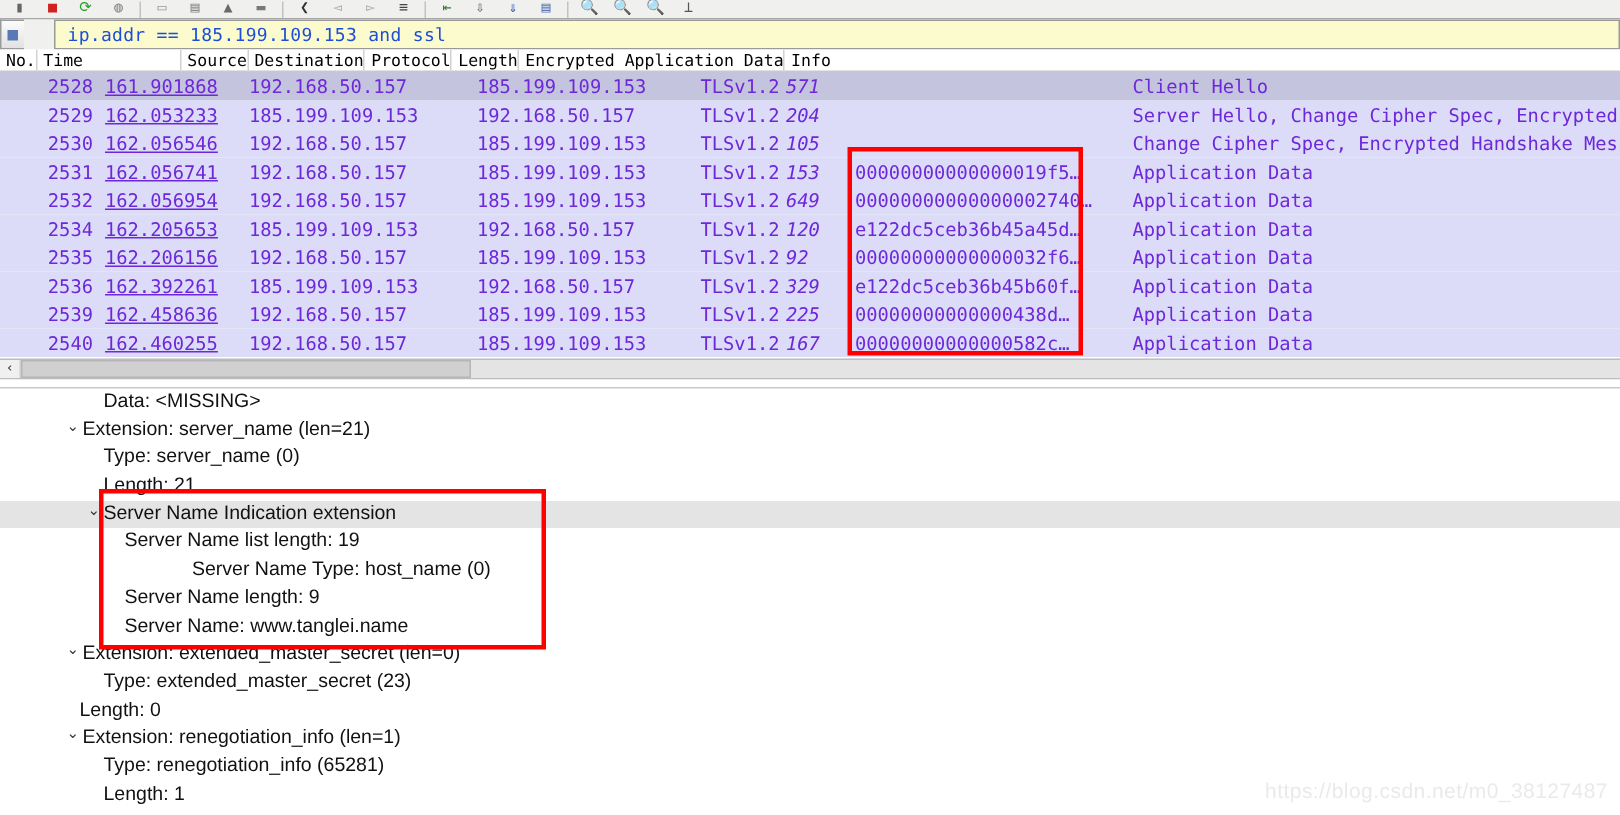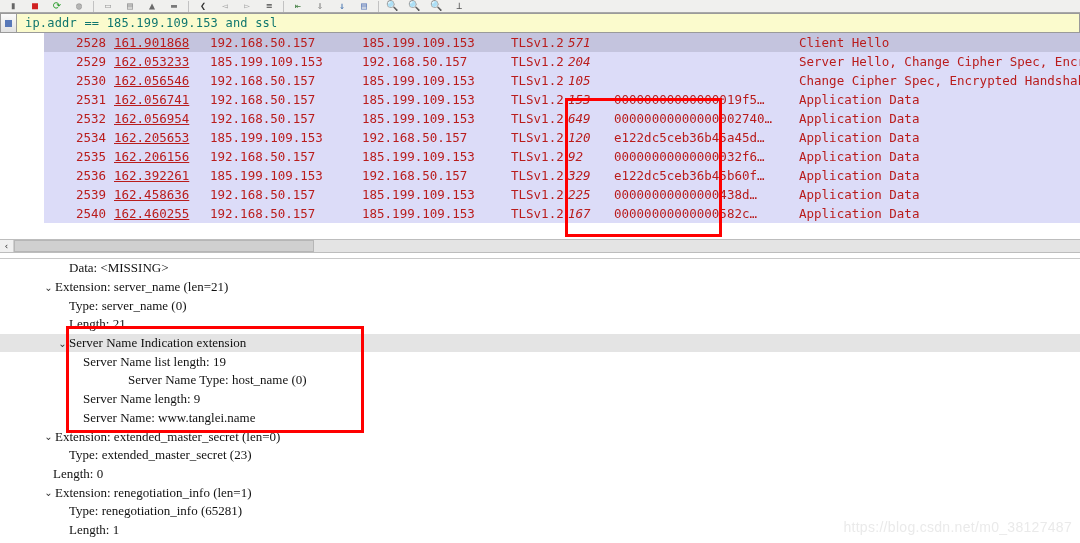--- a/index.html
+++ b/index.html
@@ -54,23 +54,24 @@
   .filter-leftbtn i {
     display: block; width: 7px; height: 7px;
     background: #5878b8;
   }
   .filter-input {
     flex: 1; height: 20px;
     background: #fbfbcd;
     border: 1px solid #9a9a9a;
     display: flex; align-items: center;
     padding-left: 8px;
-    font-size: 12px; color: #0f766e;
+    font-size: 12px; color: #1d4ed8;
     letter-spacing: 0.2px;
     font-family: "DejaVu Sans Mono", "Liberation Mono", monospace;
+    margin-left: 20px;
   }
 
   
   .packetlist {
     position: absolute; left: 0; top: 33px;
     width: 1080px; height: 206px;
     background: #ffffff;
     overflow: hidden;
   }
   .plist-header {
@@ -84,23 +85,22 @@
     padding-left: 4px;
     border-right: 1px solid #d2d2d2;
     overflow: hidden; white-space: nowrap;
     font-family: "DejaVu Sans Mono", "Liberation Mono", monospace;
   }
   .plist-body { }
   .prow {
     display: flex; height: 19px;
     background: #dcdcf8;
     font-size: 12.5px;
-    color: #b91c1c;
+    color: #6d28d9;
     align-items: center;
-    margin-left: 44px;
   }
   .prow.selected { background: #c4c4de; }
   .pcell {
     height: 19px; line-height: 19px;
     padding-left: 4px;
     overflow: hidden; white-space: nowrap;
     font-family: "DejaVu Sans Mono", "Liberation Mono", monospace;
   }
   .pcell.num   { width: 66px; text-align: right; padding-right: 4px; padding-left: 0; }
   .pcell.time  { width: 96px; text-decoration: underline; }
@@ -155,25 +155,25 @@
   
   .detailpane {
     position: absolute; left: 0; top: 258px;
     width: 1080px; height: 285px;
     background: #ffffff;
     overflow: hidden;
     border-top: 1px solid #c9c9c9;
   }
   .trow {
     height: 18.7px;
-    display: flex; align-items: center;
+    display: flex; 
     font-size: 13px;
     color: #111;
     white-space: nowrap;
-    font-family: Liberation Serif, serif;
+    font-family: Liberation Sans, sans-serif;
   }
   .trow.hl { background: #e4e4e4; }
   .tw {
     display: inline-block; width: 13px; text-align: center;
     font-size: 10px; color: #333; flex: none;
   }
   .tlabel { display: inline-block; }
 
   
   .watermark {
@@ -258,20 +258,30 @@
     </div>
 
   <div class="filterbar">
     <div class="filter-leftbtn">
         <i></i>
       </div>
     <div class="filter-input" title="Apply a display filter ... &lt;Ctrl-/&gt;">ip.addr == 185.199.109.153 and ssl</div>
   </div>
 
   <div class="packetlist">
+    <div class="plist-header" id="plist-header">
+        <div class="hcell no">No.</div>
+        <div class="hcell time">Time</div>
+        <div class="hcell source">Source</div>
+        <div class="hcell destination">Destination</div>
+        <div class="hcell protocol">Protocol</div>
+        <div class="hcell length">Length</div>
+        <div class="hcell encrypted">Encrypted Application Data</div>
+        <div class="hcell info">Info</div>
+      </div>
     <div class="plist-body" id="plist-body">
         <div class="prow selected">
           <div class="pcell num">2528</div>
           <div class="pcell time">161.901868</div>
           <div class="pcell src">192.168.50.157</div>
           <div class="pcell dst">185.199.109.153</div>
           <div class="pcell proto">TLSv1.2</div>
           <div class="pcell len">571</div>
           <div class="pcell enc"></div>
           <div class="pcell info">Client Hello</div>

